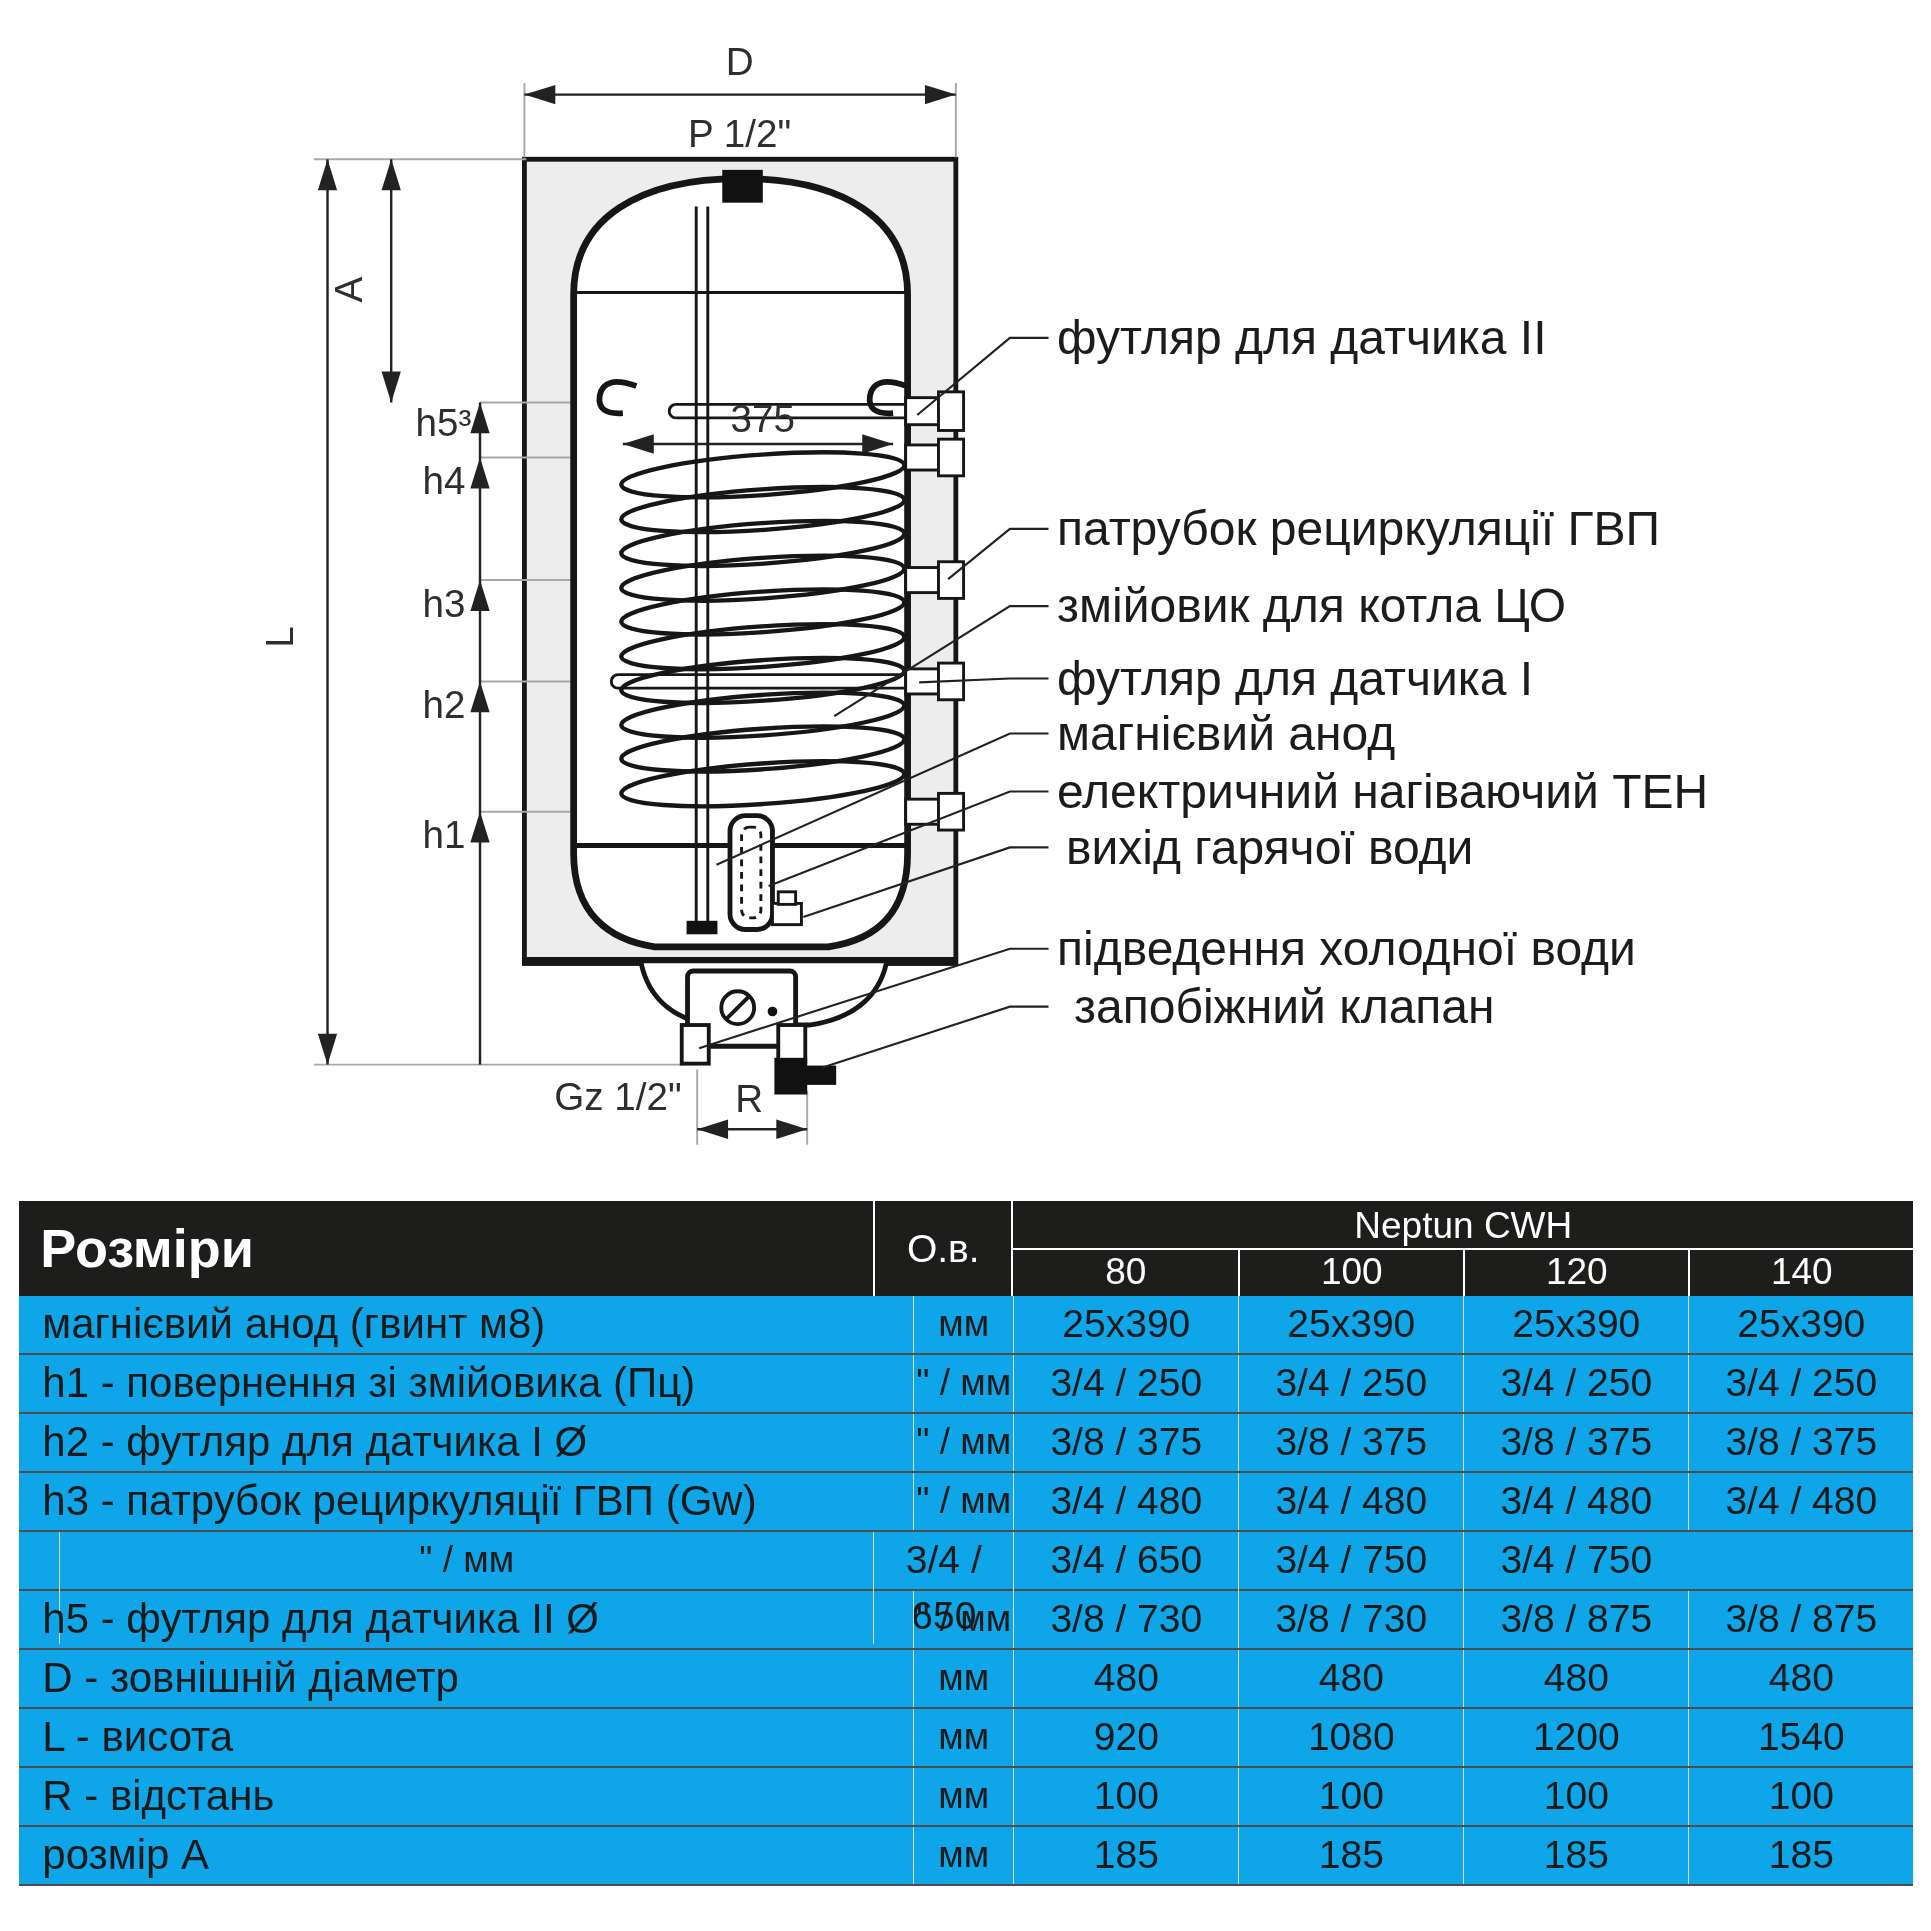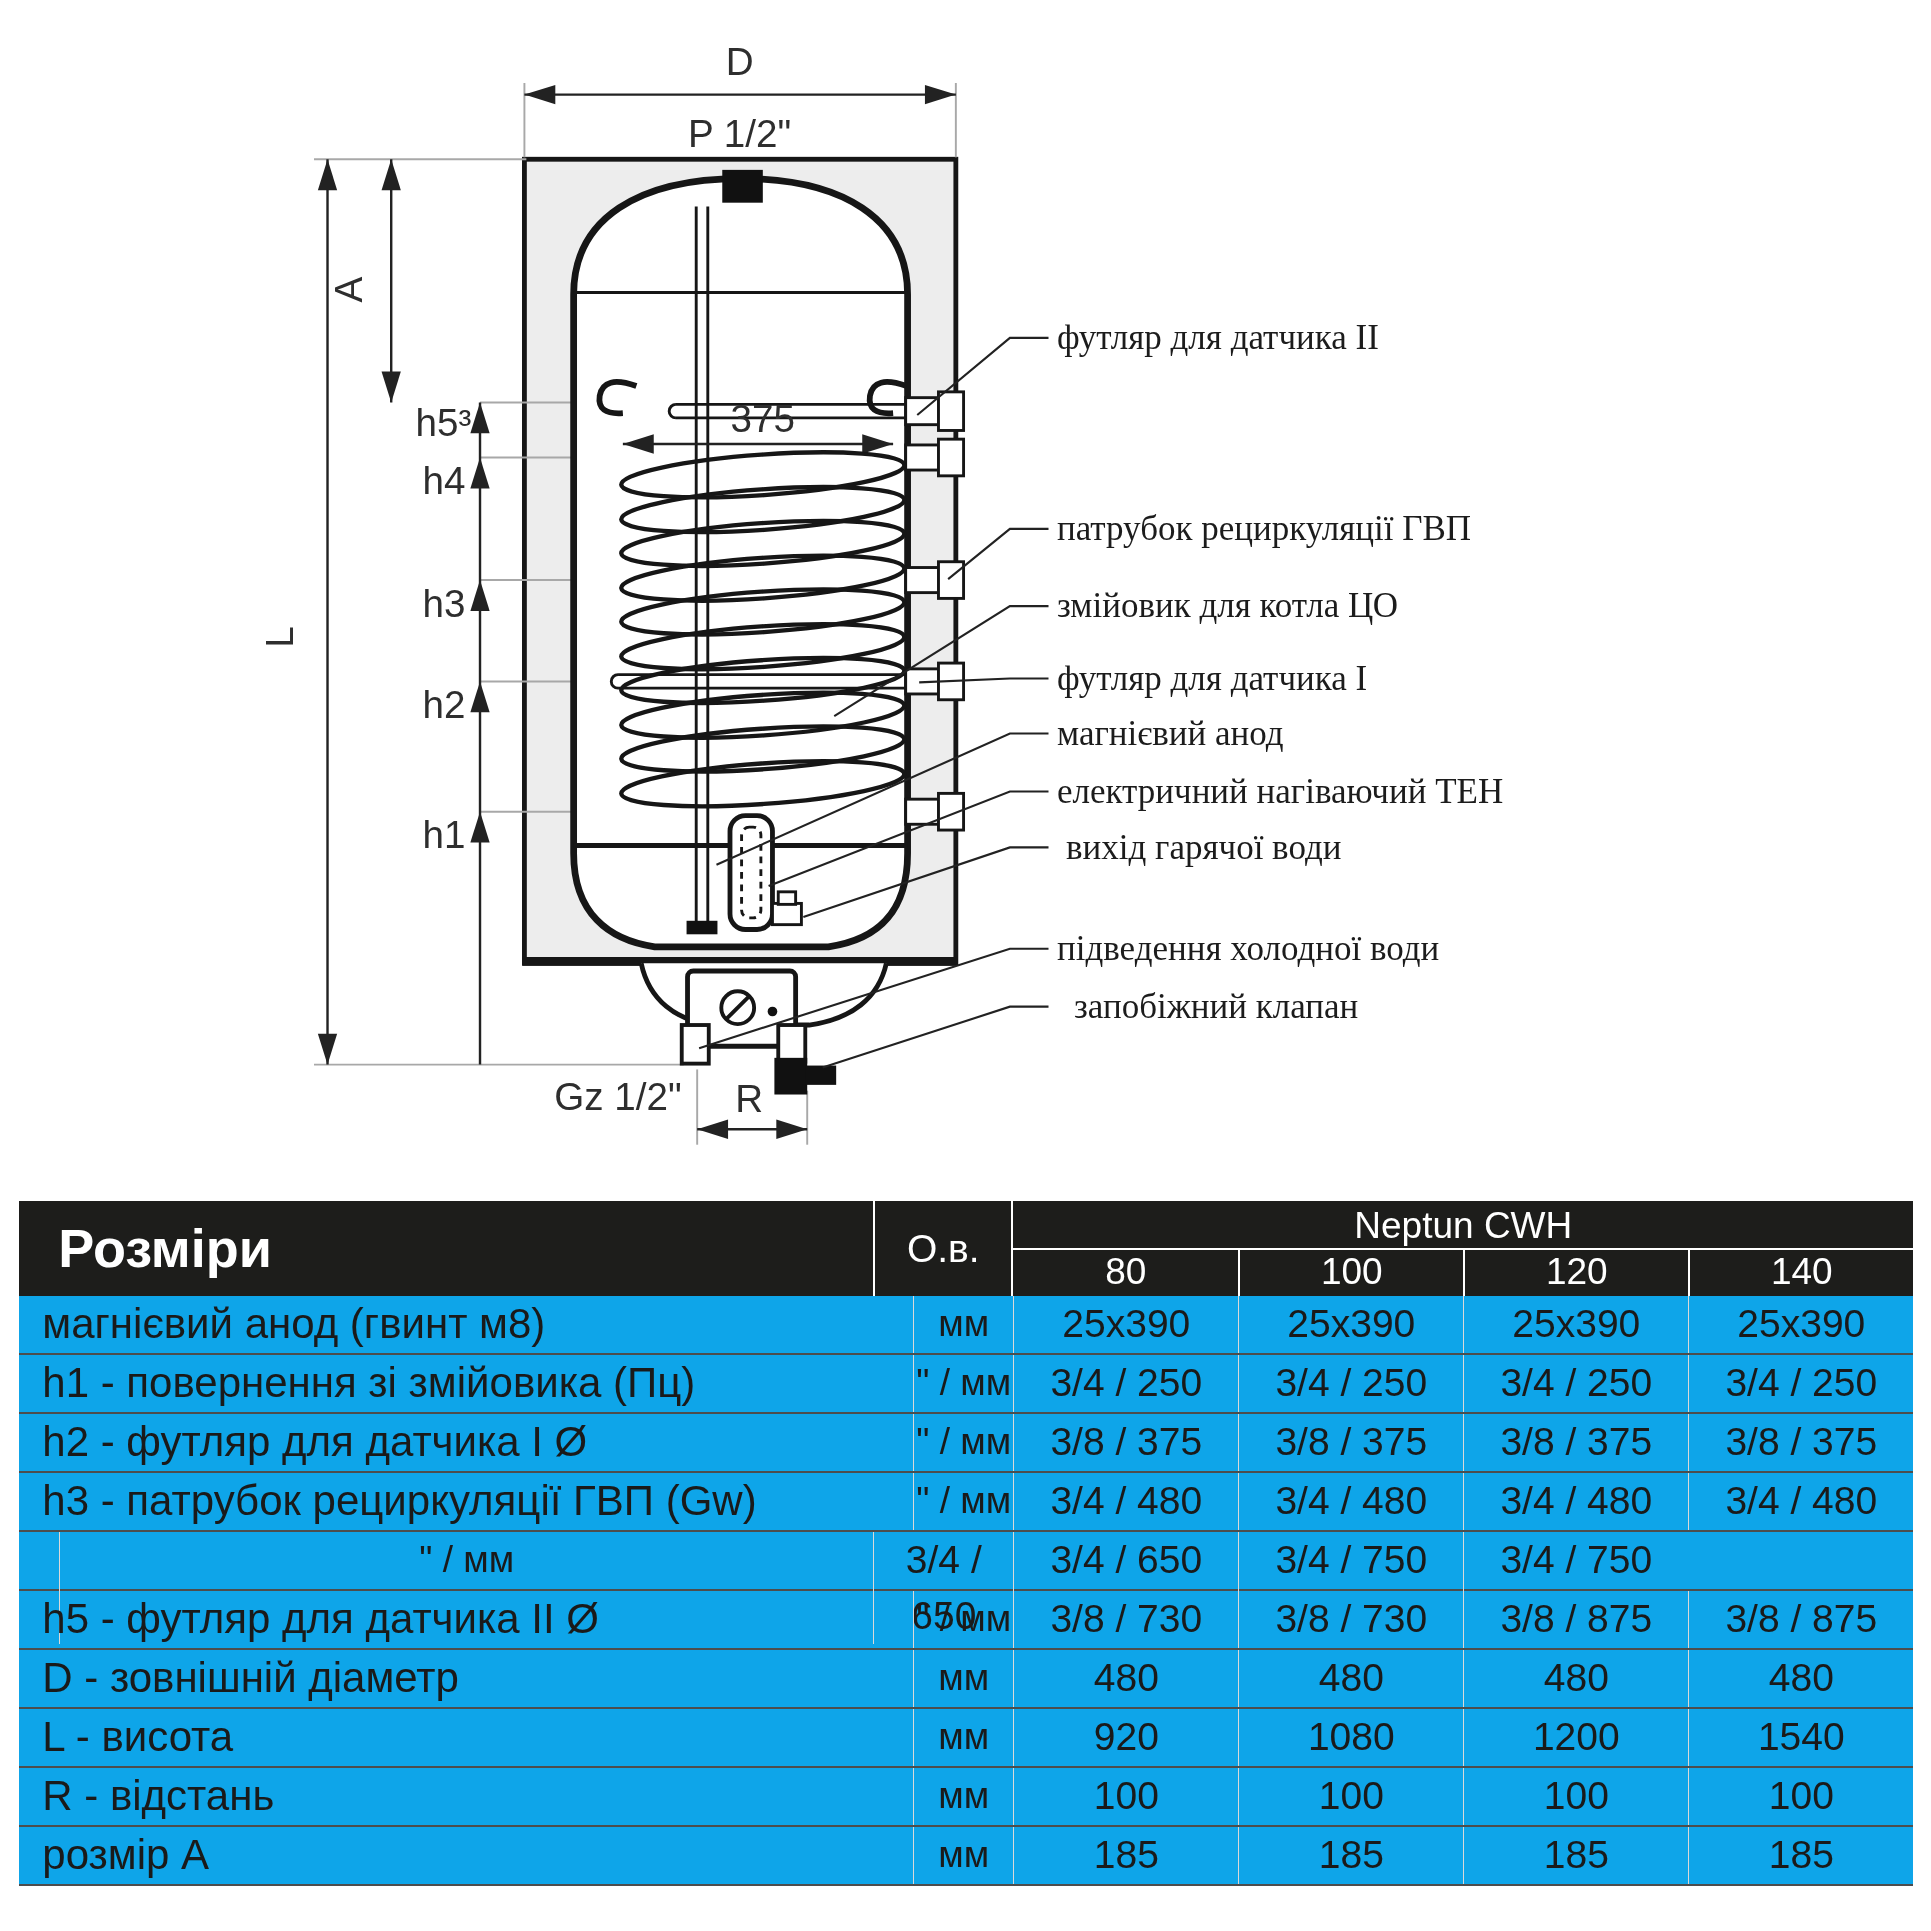--- a/index.html
+++ b/index.html
@@ -4,27 +4,27 @@
 <style>
   html,body{margin:0;padding:0;}
   body{
     width:1931px;height:1931px;background:#fff;position:relative;overflow:hidden;
     font-family:"Liberation Sans", sans-serif;color:#1a1a1a;
   }
   .diagram-svg{position:absolute;left:0;top:0;}
   svg text{font-family:"Liberation Sans", sans-serif;fill:#2e2e2e;}
   .dimtxt{font-size:40px;}
   .callout{
-    position:absolute;font-size:35px;color:#1c1c1c;white-space:nowrap;
-    letter-spacing:0px;line-height:58px;font-family:Liberation Serif, serif;
+    position:absolute;font-size:48px;color:#1c1c1c;white-space:nowrap;
+    letter-spacing:0px;line-height:58px;
   }
   
   .spec-table{position:absolute;left:19.3px;top:1201px;width:1894px;}
   .thead{display:grid;grid-template-columns:854px 140px 1fr;height:95px;background:#1d1d1b;color:#fff;}
-  .th-title{font-size:54px;font-weight:bold;line-height:95px;padding-left:39px;}
+  .th-title{font-size:54px;font-weight:bold;line-height:95px;padding-left:21px;}
   .th-unit{font-size:39px;text-align:center;line-height:95px;border-left:2.9px solid #fff;border-right:2.9px solid #fff;}
   .models-block{display:flex;flex-direction:column;}
   .family-cell{height:47px;line-height:50px;text-align:center;font-size:37px;border-bottom:2.9px solid #fff;}
   .models-row{flex:1;display:grid;grid-template-columns:repeat(4,1fr);}
   .model-cell{text-align:center;font-size:37px;line-height:44px;border-left:2.9px solid #fff;}
   .model-cell:first-child{border-left:none;}
   .trow{display:grid;grid-template-columns:854px 140px repeat(4,1fr);height:57px;border-bottom:2.9px solid #4d4d4d;background:#0ea5e9;}
   .tlabel{padding-left:23px;font-size:42px;line-height:56px;white-space:nowrap;}
   .tunit{text-align:center;font-size:37px;line-height:56px;border-left:1px solid #d9d9d9;margin-left:40px;}
   .tval{text-align:center;font-size:39px;line-height:56px;border-left:1px solid #d9d9d9;}

